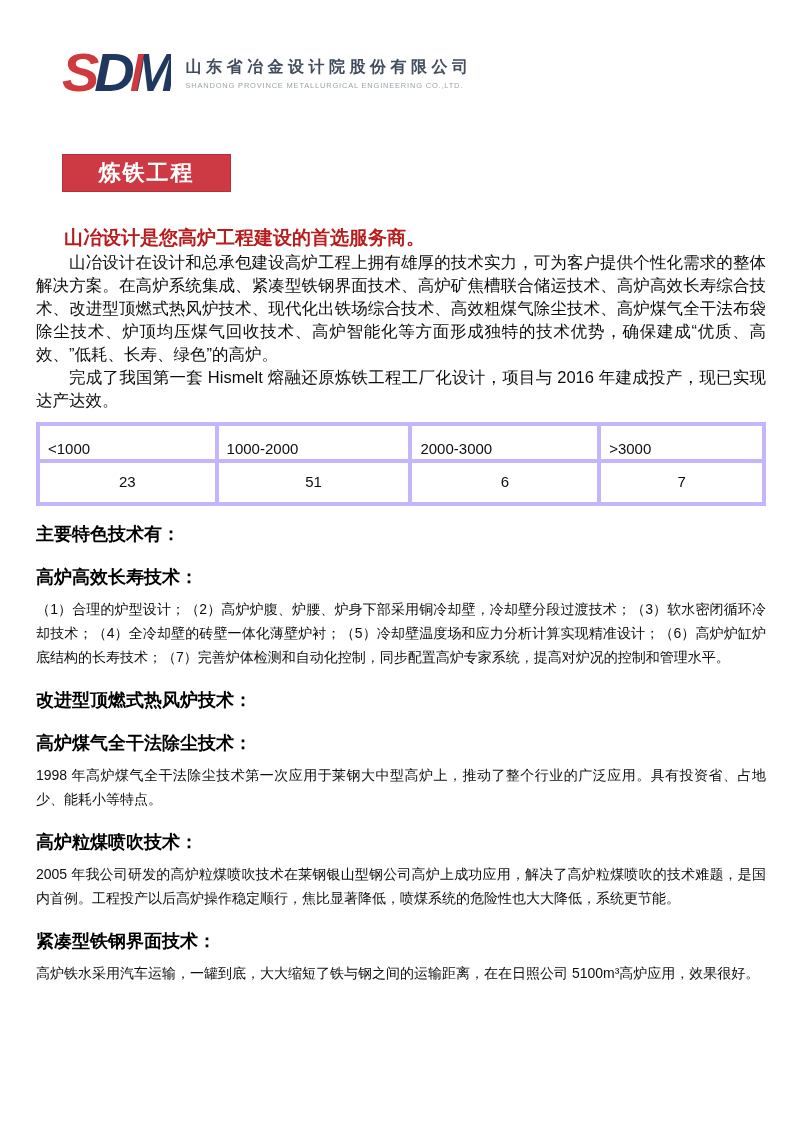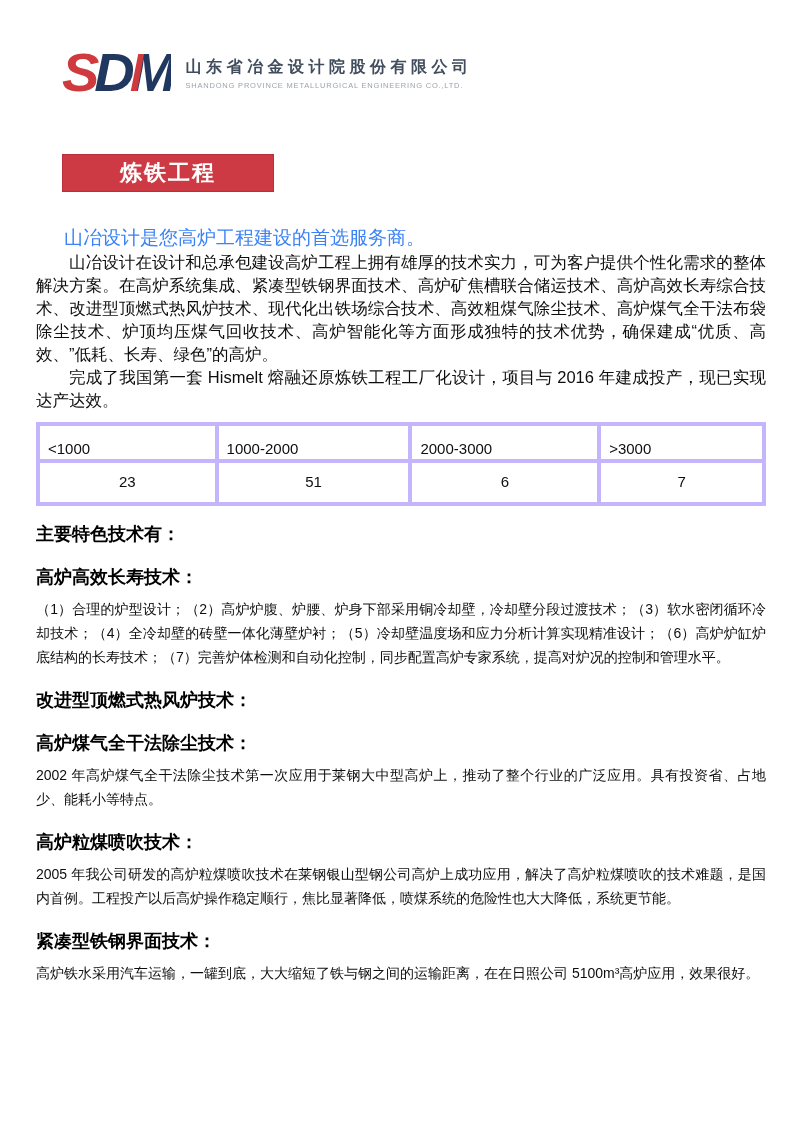--- a/index.html
+++ b/index.html
@@ -45,39 +45,39 @@
     font-size: 7.5px;
     color: #9aa4ae;
     letter-spacing: 0.8px;
     margin-top: 3px;
     white-space: nowrap;
   }
 
   
   .banner {
     margin: 45px 0 0 26px;
-    width: 212px;
+    width: 169px;
     height: 38px;
     background: #ce3a44;
     border: 1px solid #b72f3a;
     color: #ffffff;
     font-size: 22px;
     font-weight: bold;
     letter-spacing: 2px;
     display: flex;
     align-items: center;
     justify-content: center;
   }
 
   
   .headline {
     margin: 33px 0 0 28px;
     font-size: 19px;
-    font-weight: normal;
-    color: #3b82f6;
+    font-weight: bold;
+    color: #b91c1c;
   }
   .para {
     font-size: 16.5px;
     line-height: 23px;
     text-align: justify;
     text-indent: 2em;
     color: #0d0d0d;
   }
   .para.tight { margin-top: 0; }
 
@@ -171,21 +171,21 @@
   </table>
 
   <h3 class="features-title">主要特色技术有：</h3>
 
   <h3 class="section-heading">高炉高效长寿技术：</h3>
   <p class="section-body">（1）合理的炉型设计；（2）高炉炉腹、炉腰、炉身下部采用铜冷却壁，冷却壁分段过渡技术；（3）软水密闭循环冷却技术；（4）全冷却壁的砖壁一体化薄壁炉衬；（5）冷却壁温度场和应力分析计算实现精准设计；（6）高炉炉缸炉底结构的长寿技术；（7）完善炉体检测和自动化控制，同步配置高炉专家系统，提高对炉况的控制和管理水平。</p>
 
   <h3 class="section-heading">改进型顶燃式热风炉技术：</h3>
 
   <h3 class="section-heading">高炉煤气全干法除尘技术：</h3>
-  <p class="section-body">2002 年高炉煤气全干法除尘技术第一次应用于莱钢大中型高炉上，推动了整个行业的广泛应用。具有投资省、占地少、能耗小等特点。</p>
+  <p class="section-body">1998 年高炉煤气全干法除尘技术第一次应用于莱钢大中型高炉上，推动了整个行业的广泛应用。具有投资省、占地少、能耗小等特点。</p>
 
   <h3 class="section-heading">高炉粒煤喷吹技术：</h3>
   <p class="section-body">2005 年我公司研发的高炉粒煤喷吹技术在莱钢银山型钢公司高炉上成功应用，解决了高炉粒煤喷吹的技术难题，是国内首例。工程投产以后高炉操作稳定顺行，焦比显著降低，喷煤系统的危险性也大大降低，系统更节能。</p>
 
   <h3 class="section-heading">紧凑型铁钢界面技术：</h3>
   <p class="section-body">高炉铁水采用汽车运输，一罐到底，大大缩短了铁与钢之间的运输距离，在在日照公司 5100m³高炉应用，效果很好。</p>
 
 </div>
 
 </body></html>

